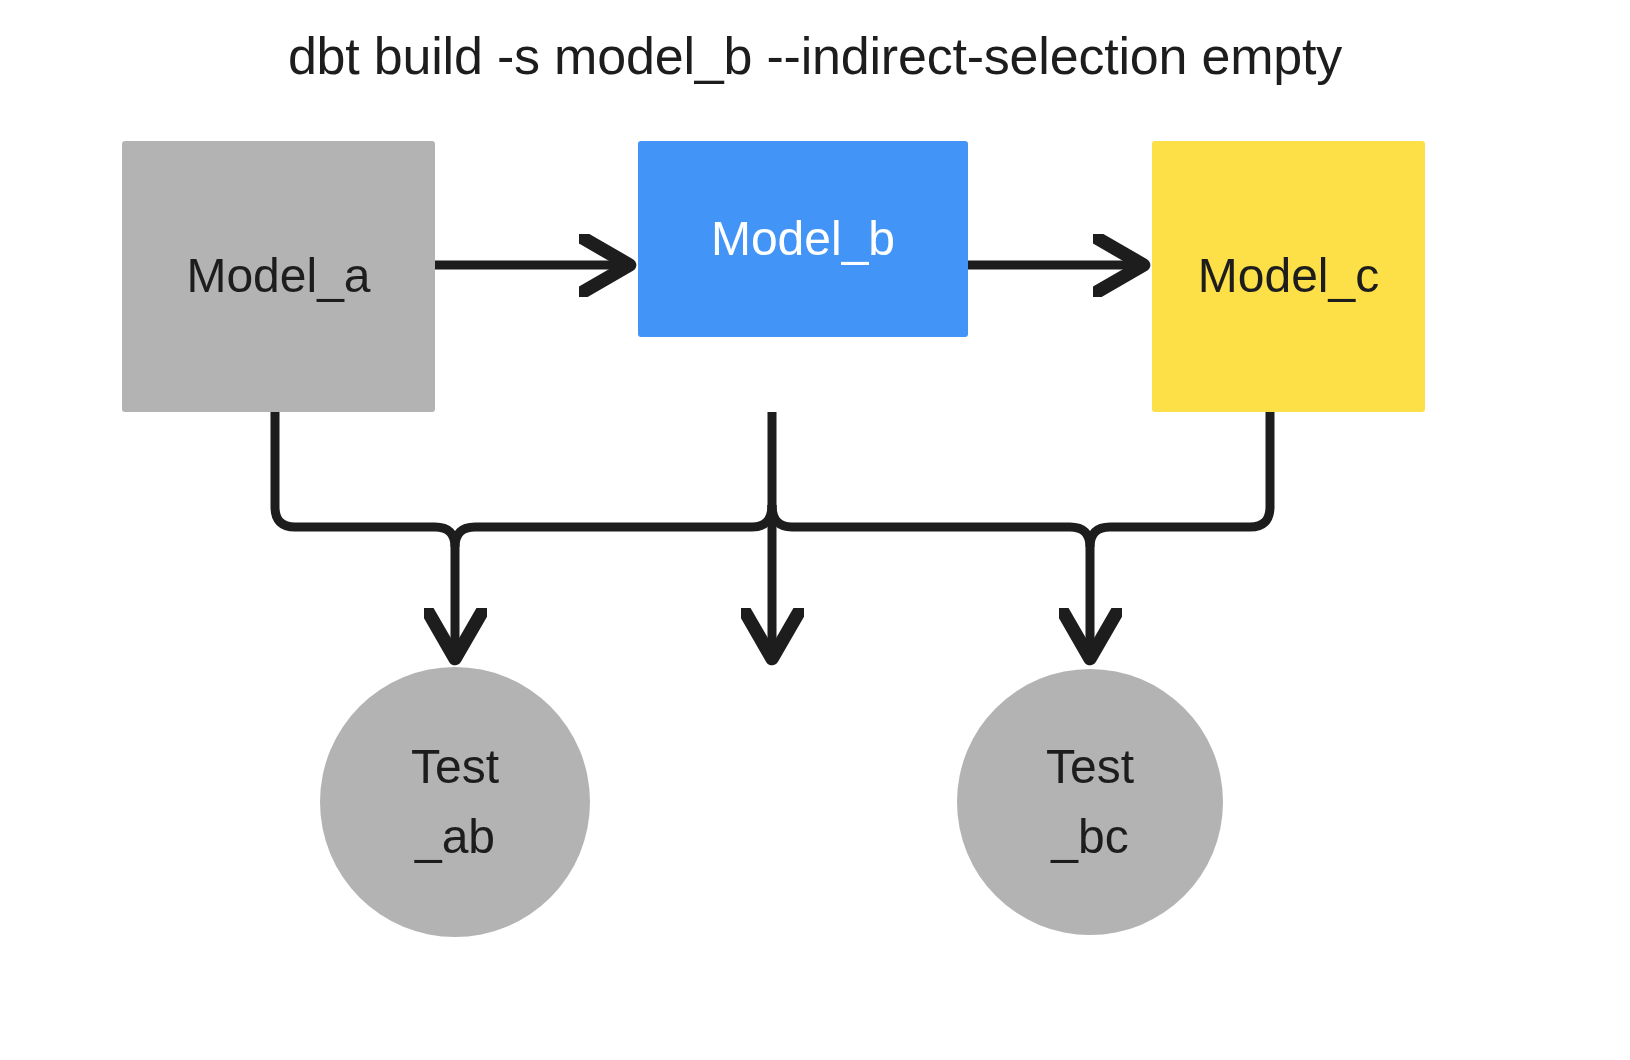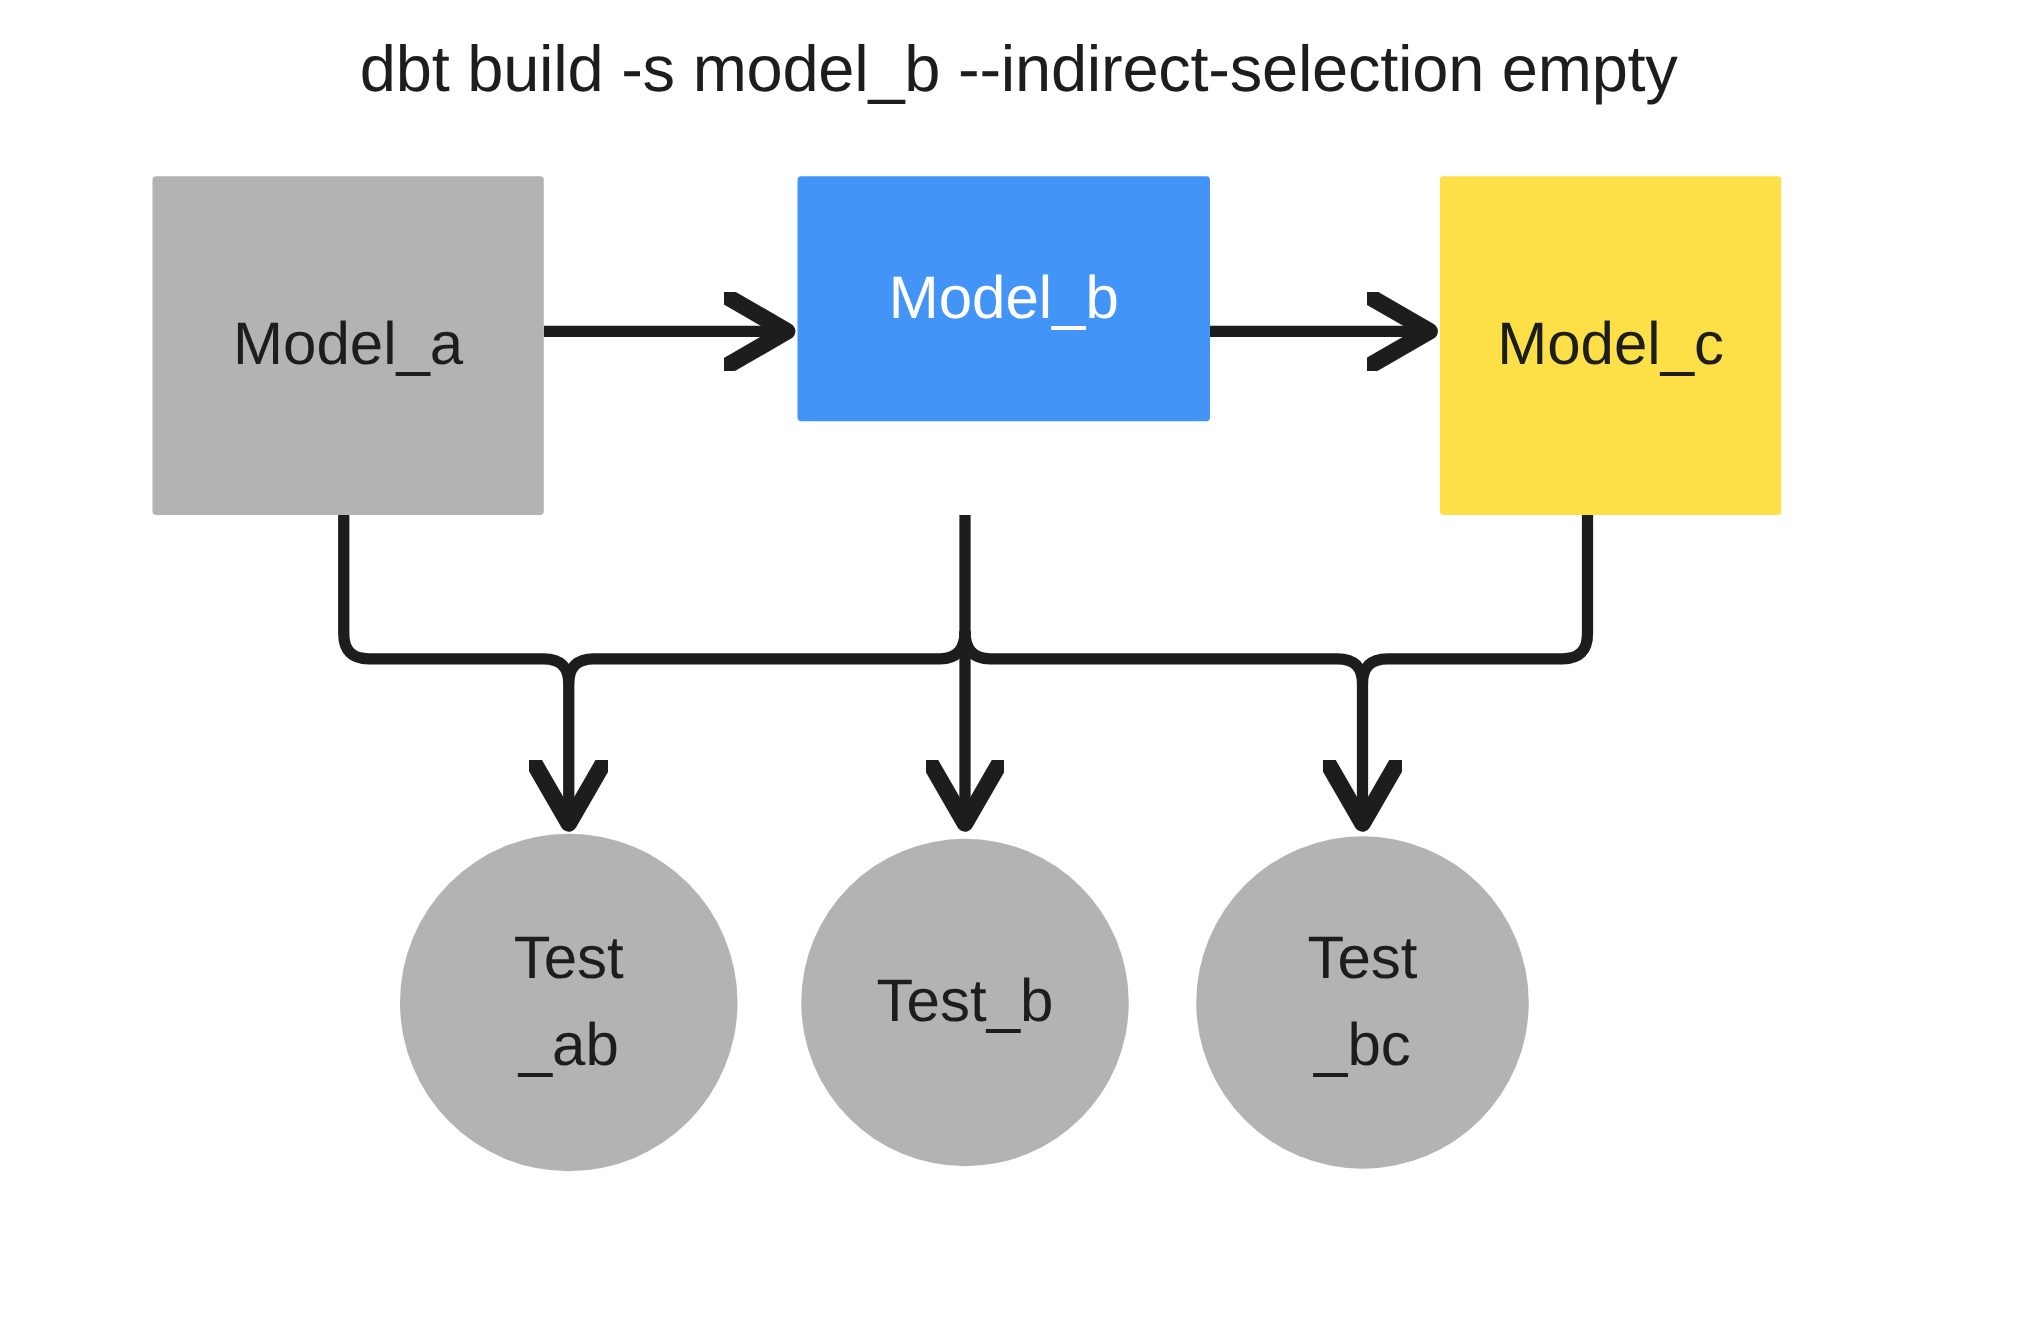--- a/index.html
+++ b/index.html
@@ -105,22 +105,19 @@
 
   <div class="model-node" style="left:1152px; top:141px; width:273px; height:271px; background:#fde047; color:#1d1d1d;">
     <span>Model_c</span>
   </div>
 
   <div class="test-node" style="left:320px; top:667px; width:270px; height:270px; background:#b3b3b3;">
     <span class="line">Test</span>
     <span class="line">_ab</span>
   </div>
 
-  <div class="test-node" style="left:641px; top:671px; width:262px; height:262px; background:#b3b3b3;">
-    <span class="line">Test_b</span>
-  </div>
 
   <div class="test-node" style="left:957px; top:669px; width:266px; height:266px; background:#b3b3b3;">
     <span class="line">Test</span>
     <span class="line">_bc</span>
   </div>
 
 </div>
 
 </body></html>

